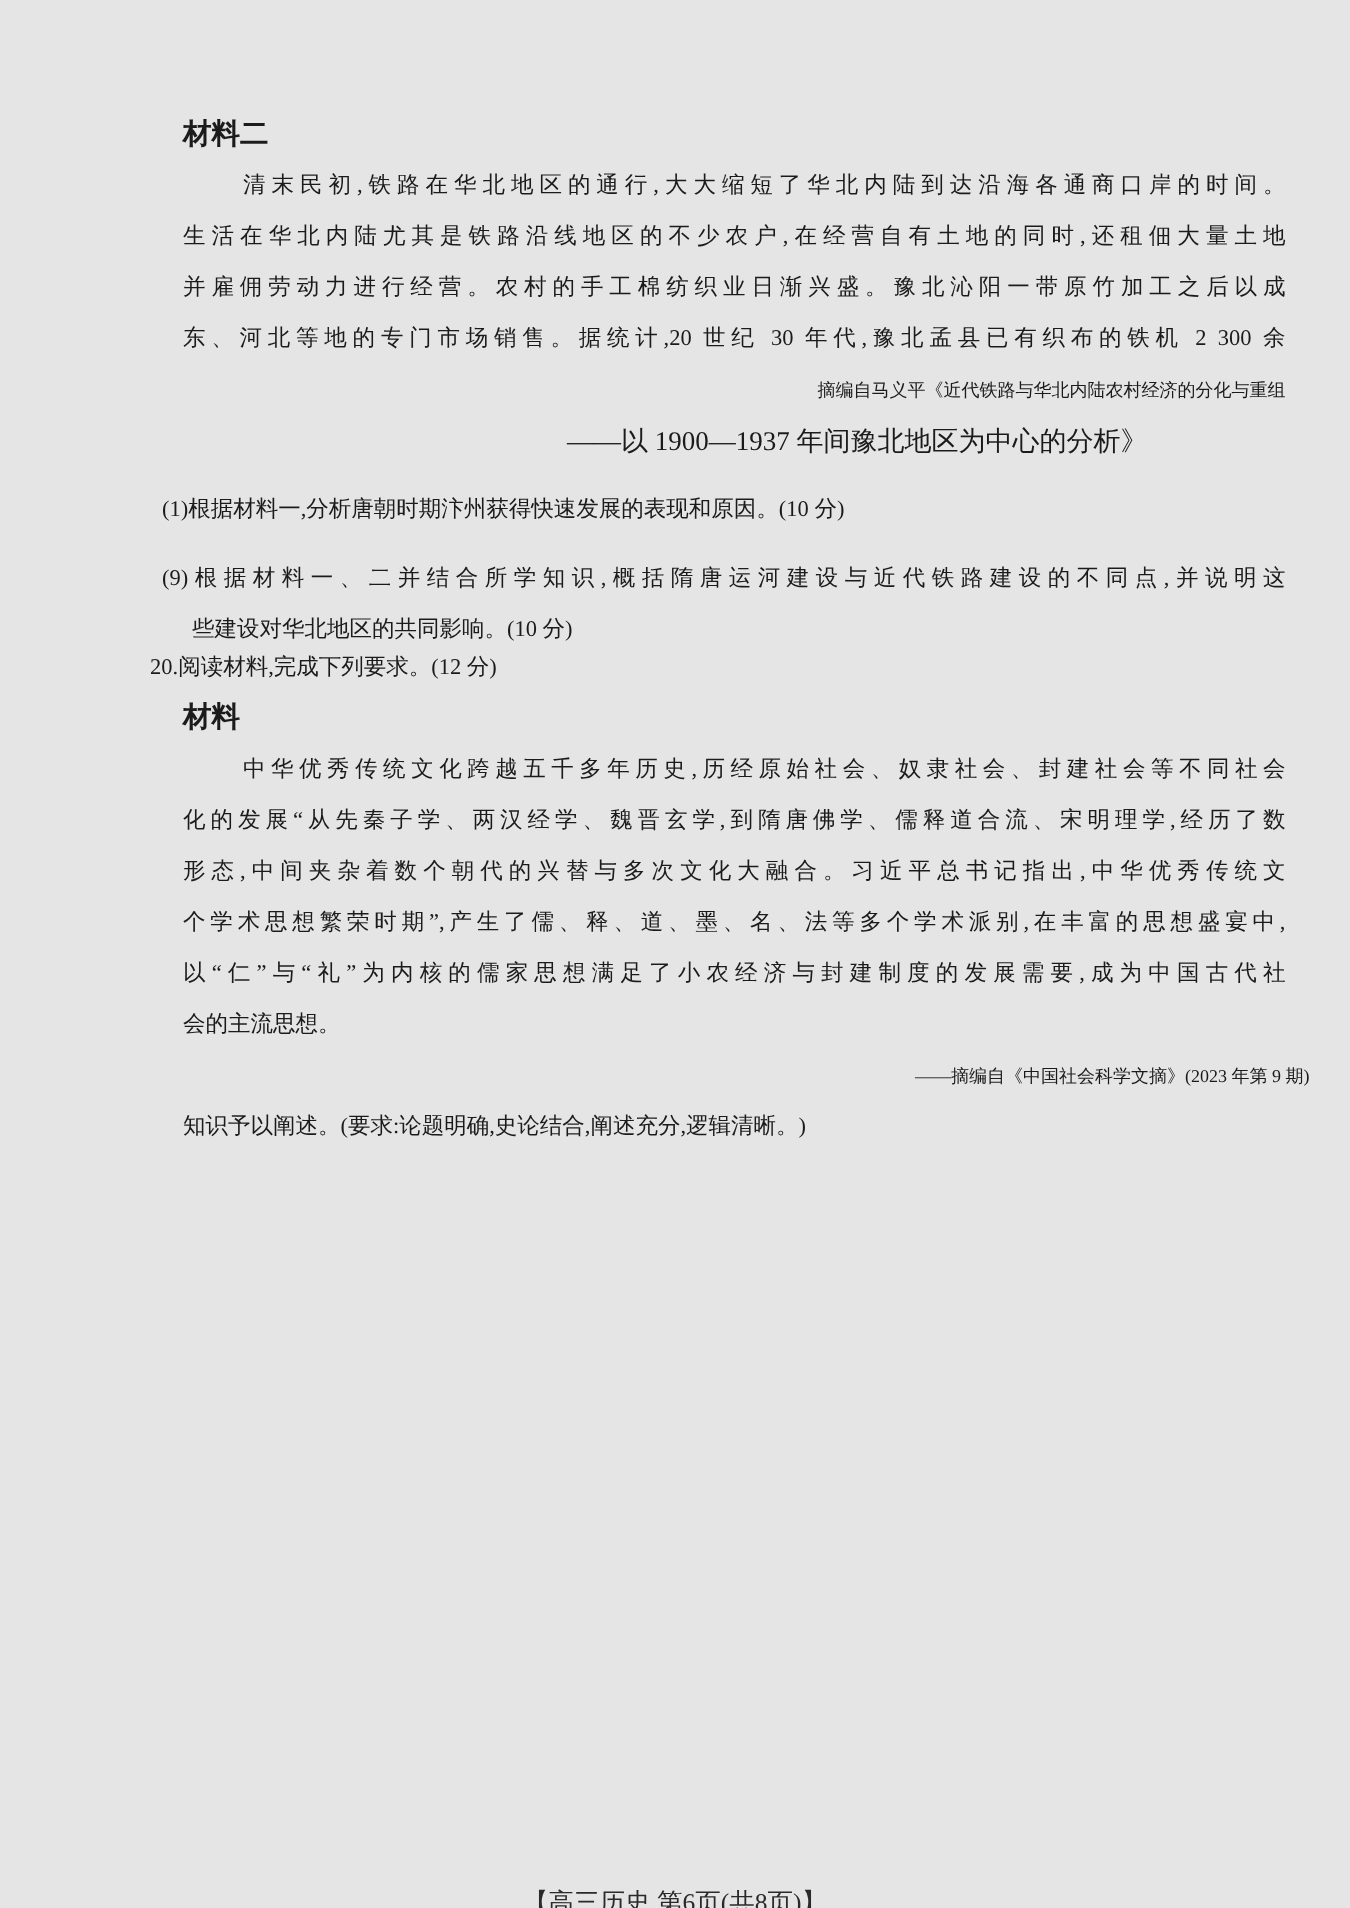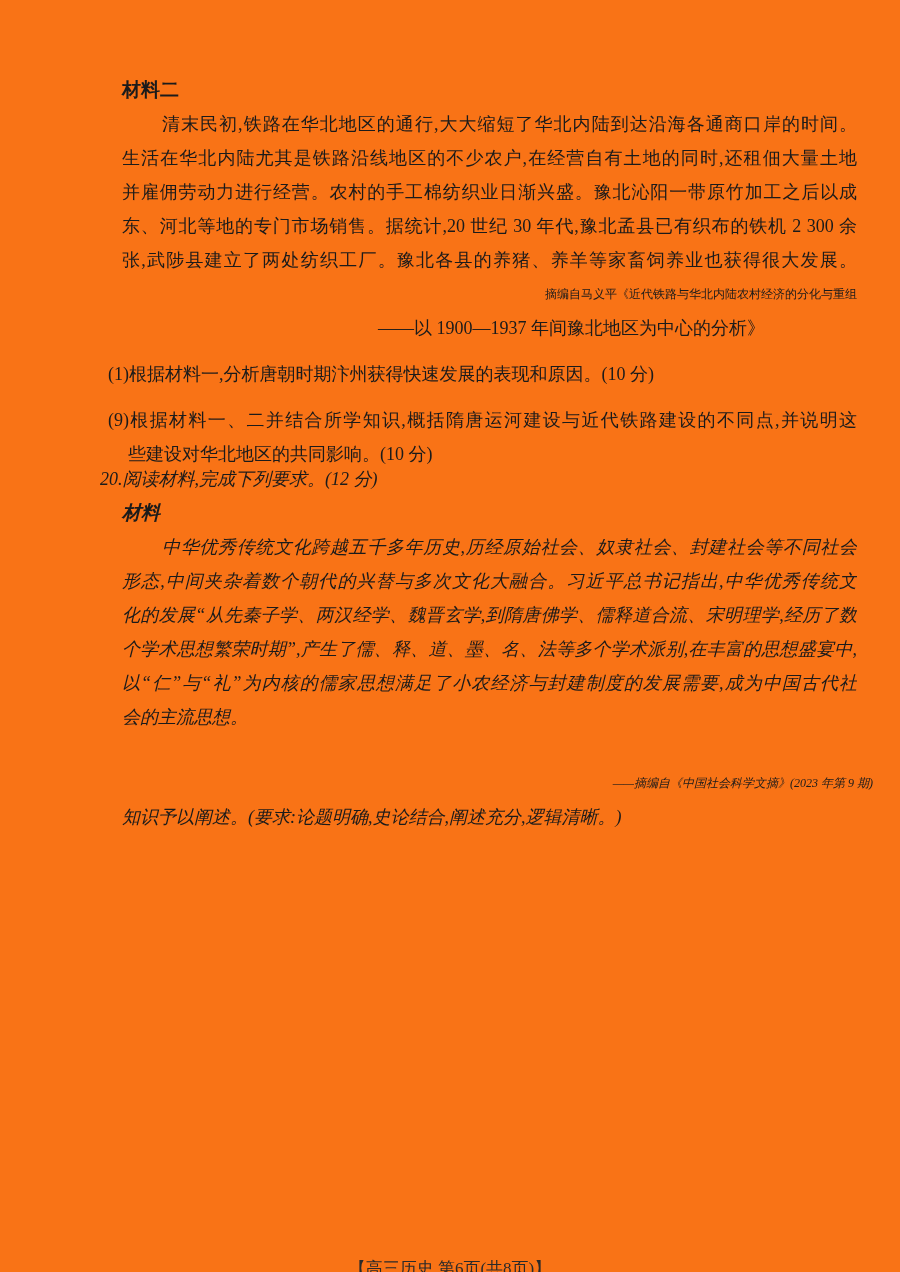--- a/index.html
+++ b/index.html
@@ -7,35 +7,35 @@
     padding: 0;
     width: 900px;
     height: 1272px;
     overflow: hidden;
     background: #ffffff;
   }
   .page {
     position: relative;
     width: 900px;
     height: 1272px;
-    background: #f97316;
+    background: #e5e5e5;
     overflow: hidden;
     font-family: "Liberation Serif", "DejaVu Serif", serif;
     color: #1b1b1b;
   }
   .content {
     position: absolute;
     left: 100px;
     top: 73px;
     width: 757px;
   }
   .line {
     height: 34px;
     line-height: 34px;
-    font-size: 18px;
+    font-size: 15px;
     overflow: hidden;
     text-align: justify;
   }
   .line.full { text-align-last: justify; }
   .ind-none  { padding-left: 0; }
   .ind-q     { padding-left: 8px; margin-top: 12px; }
   .ind-qc    { padding-left: 28px; }
   .ind-body  { padding-left: 22px; }
   .ind-first { padding-left: 62px; }
   .heading {
@@ -51,22 +51,22 @@
     font-size: 12px;
     text-align: right;
   }
   .cite-center {
     height: 34px;
     line-height: 34px;
     font-size: 18px;
     text-align: right;
     padding-right: 92px;
   }
-  .cite-bleed { margin-right: -16px; margin-top: 32px; }
-  .sec-q20 { margin-top: -9px; font-style: italic; }
+  .cite-bleed { margin-right: -16px; }
+  .sec-q20 { margin-top: -9px; }
   .footer {
     position: absolute;
     left: 0;
     right: 0;
     top: 1257px;
     height: 24px;
     line-height: 24px;
     text-align: center;
     font-size: 17px;
     color: #2a2a2a;
@@ -78,38 +78,37 @@
 <div class="page">
   <div class="content">
 
     <section>
       <div class="heading">材料二</div>
       <div>
           <div class="line ind-first full">清末民初,铁路在华北地区的通行,大大缩短了华北内陆到达沿海各通商口岸的时间。</div>
           <div class="line ind-body full">生活在华北内陆尤其是铁路沿线地区的不少农户,在经营自有土地的同时,还租佃大量土地</div>
           <div class="line ind-body full">并雇佣劳动力进行经营。农村的手工棉纺织业日渐兴盛。豫北沁阳一带原竹加工之后以成</div>
           <div class="line ind-body full">东、河北等地的专门市场销售。据统计,20 世纪 30 年代,豫北孟县已有织布的铁机 2 300 余</div>
-          <div class="line ind-body full">张,武陟县建立了两处纺织工厂。豫北各县的养猪、养羊等家畜饲养业也获得很大发展。</div>
         </div>
       <div class="cite-right">摘编自马义平《近代铁路与华北内陆农村经济的分化与重组</div>
       <div class="cite-center">——以 1900—1937 年间豫北地区为中心的分析》</div>
       <div>
           <div class="line ind-q">(1)根据材料一,分析唐朝时期汴州获得快速发展的表现和原因。(10 分)</div>
           <div class="line ind-q full">(9)根据材料一、二并结合所学知识,概括隋唐运河建设与近代铁路建设的不同点,并说明这</div>
           <div class="line ind-qc">些建设对华北地区的共同影响。(10 分)</div>
         </div>
     </section>
 
     <section class="sec-q20">
       <div class="line ind-none">20.阅读材料,完成下列要求。(12 分)</div>
       <div class="heading">材料</div>
       <div>
           <div class="line ind-first full">中华优秀传统文化跨越五千多年历史,历经原始社会、奴隶社会、封建社会等不同社会</div>
+          <div class="line ind-body full">化的发展“从先秦子学、两汉经学、魏晋玄学,到隋唐佛学、儒释道合流、宋明理学,经历了数</div>
           <div class="line ind-body full">形态,中间夹杂着数个朝代的兴替与多次文化大融合。习近平总书记指出,中华优秀传统文</div>
-          <div class="line ind-body full">化的发展“从先秦子学、两汉经学、魏晋玄学,到隋唐佛学、儒释道合流、宋明理学,经历了数</div>
           <div class="line ind-body full">个学术思想繁荣时期”,产生了儒、释、道、墨、名、法等多个学术派别,在丰富的思想盛宴中,</div>
           <div class="line ind-body full">以“仁”与“礼”为内核的儒家思想满足了小农经济与封建制度的发展需要,成为中国古代社</div>
           <div class="line ind-body">会的主流思想。</div>
         </div>
       <div class="cite-right cite-bleed">——摘编自《中国社会科学文摘》(2023 年第 9 期)</div>
       <div>
           <div class="line ind-body">知识予以阐述。(要求:论题明确,史论结合,阐述充分,逻辑清晰。)</div>
         </div>
     </section>
 

